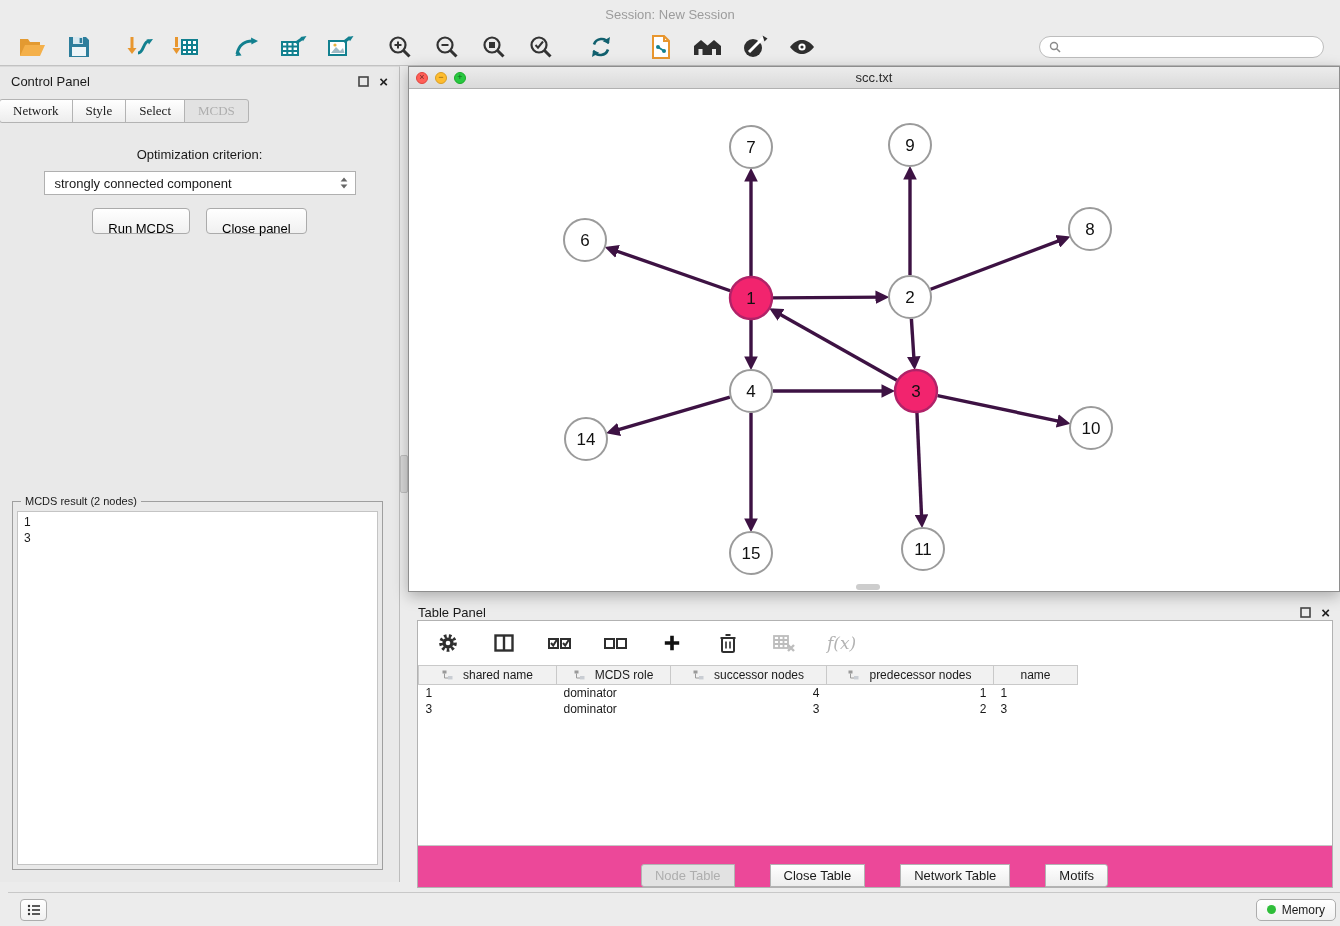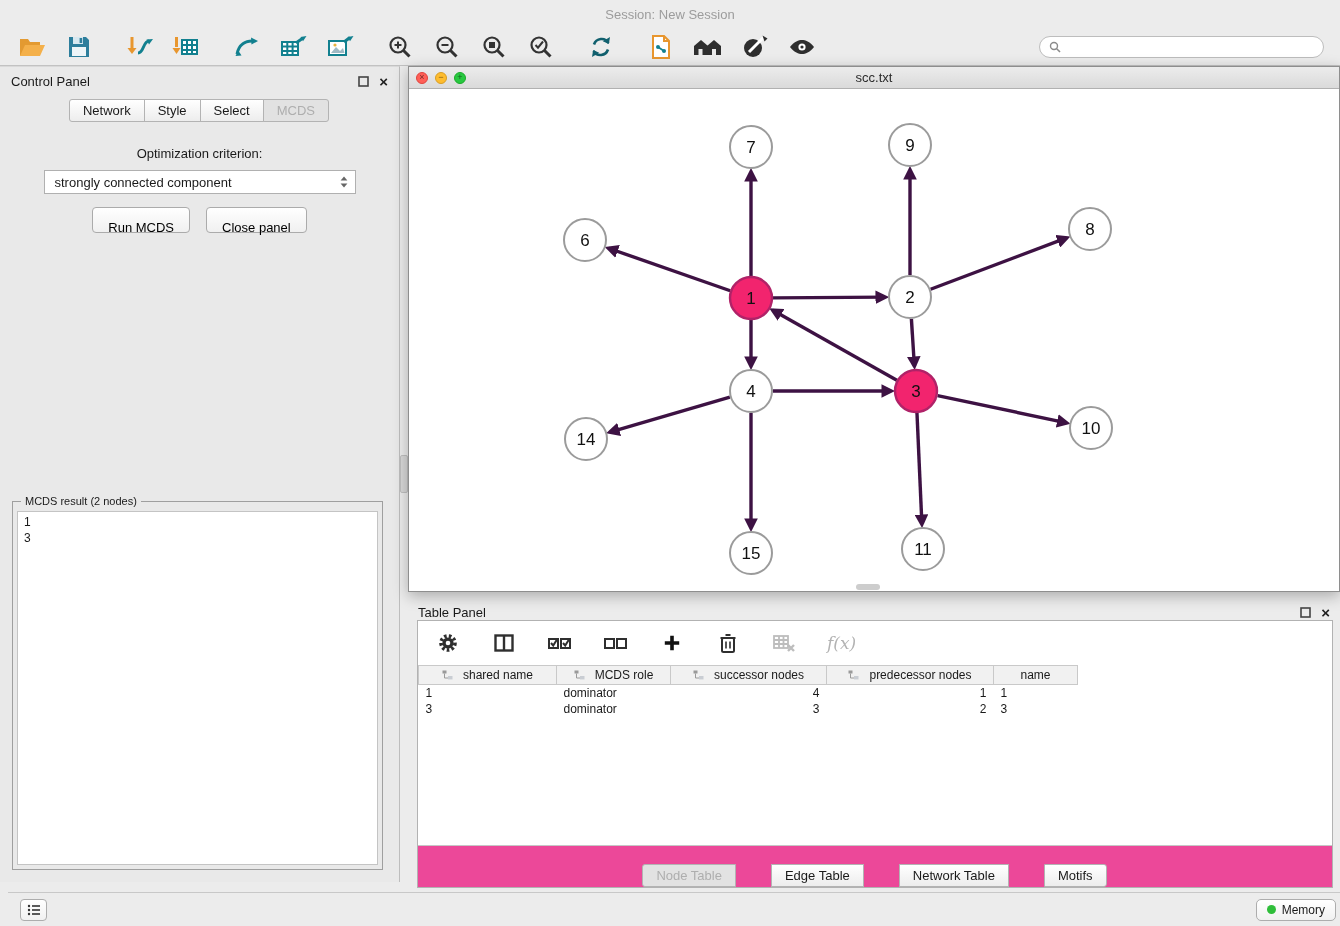--- a/index.html
+++ b/index.html
@@ -30,21 +30,21 @@
   }
   .searchbox input { border:none; outline:none; flex:1; font-size:12px; background:transparent; font-family:inherit; }
   
   .control-panel {
     position:absolute; left:0; top:66px; width:400px; height:816px;
     background:#e9e9e9; border-right:1px solid #bdbdbd; border-top:1px solid #d9d9d9;
   }
   .panel-header { height:28px; display:flex; align-items:center; padding:0 11px; }
   .panel-ctrls { margin-left:auto; display:flex; align-items:center; gap:10px; }
   .close-x { font-weight:bold; font-size:15px; color:#222; line-height:1; cursor:pointer; }
-  .cp-tabs { display:flex; justify-content:center; margin-top:4px; }
+  .cp-tabs { display:flex; justify-content:flex-start; margin-top:4px;font-family:Liberation Serif, serif; }
   .tab {
     border:1px solid #b3b3b3; margin-left:-1px; padding:3px 13px;
     background:linear-gradient(#ffffff,#ededed); font-size:13px; cursor:pointer; color:#1a1a1a;
   }
   .tab:first-child { border-radius:3px 0 0 3px; }
   .tab:last-child  { border-radius:0 3px 3px 0; }
   .tab.active { background:#e2e2e2; color:#aeaeae; }
   .opt-label { text-align:center; margin-top:24px; }
   .dropdown {
     margin:9px auto 0; width:312px; height:24px; background:#fff;
@@ -541,21 +541,21 @@
               <td style="text-align: left;">dominator</td>
               <td style="text-align: right;">3</td>
               <td style="text-align: right;">2</td>
               <td style="text-align: left;">3</td>
             </tr>
           </tbody>
       </table>
     </div>
     <div class="tp-footer">
       <div class="tab active">Node Table</div>
-      <div class="tab">Edge Table</div>
+      <div class="tab">Close Table</div>
       <div class="tab">Network Table</div>
       <div class="tab">Motifs</div>
     </div>
   </div>
 </div>
 
 <div class="statusbar">
   <div class="status-left-btn">
     <svg width="14" height="12" viewBox="0 0 14 12">
         <circle cx="2" cy="2" r="1.2" fill="#333"></circle>

